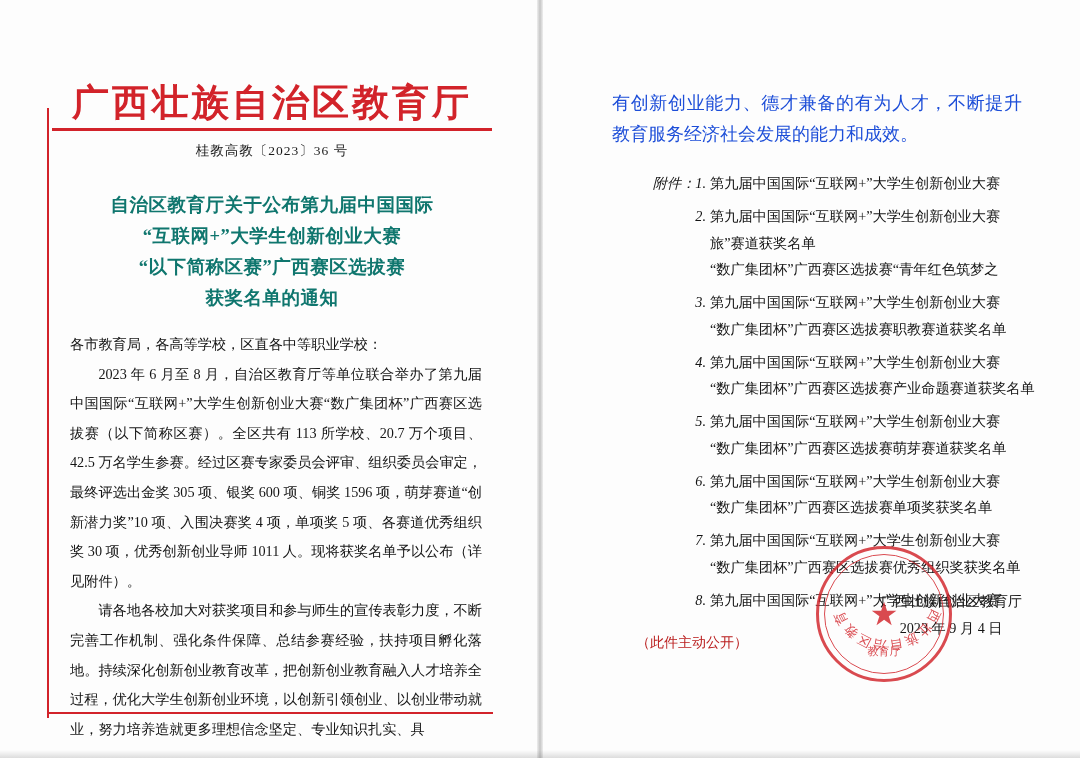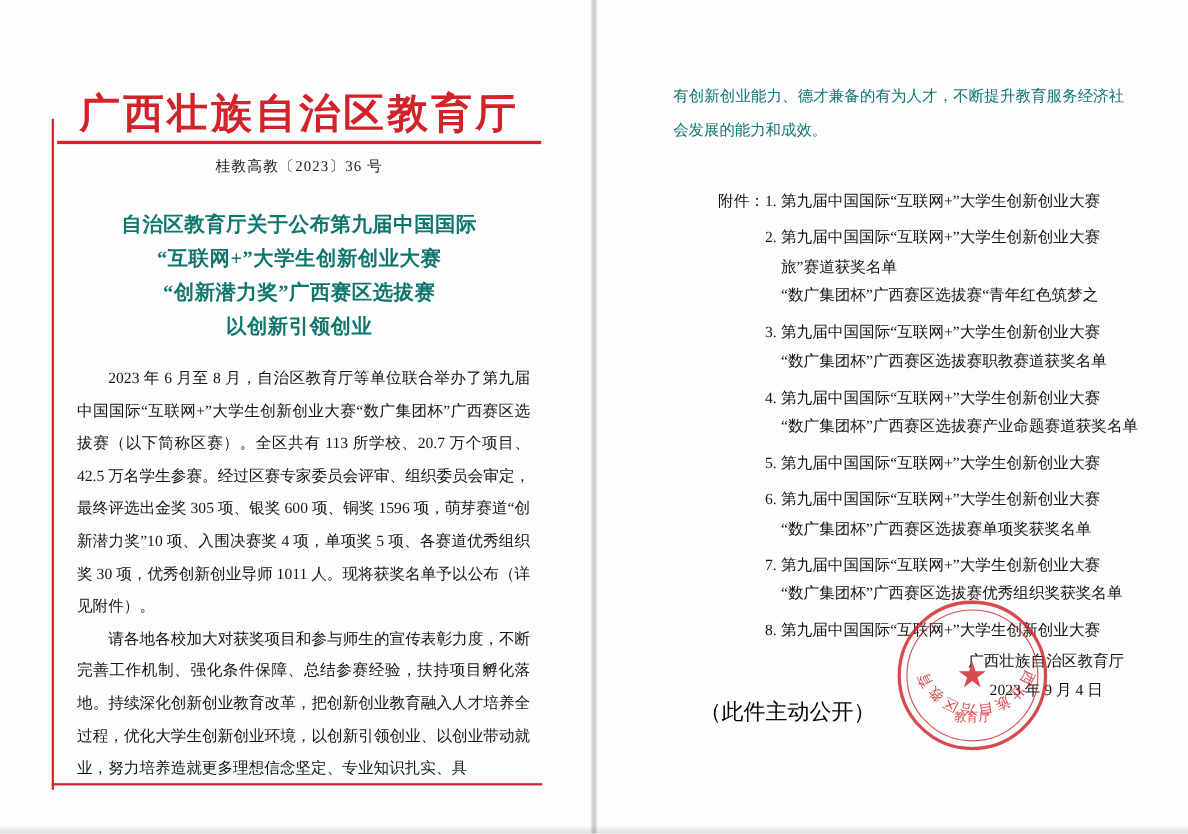--- a/index.html
+++ b/index.html
@@ -86,64 +86,65 @@
     font-size: 14.2px;
     line-height: 29.6px;
     color: #141414;
     text-align: justify;
     text-justify: inter-ideograph;
   }
   .body-left p { margin: 0; }
   .body-left p.indent { text-indent: 2em; }
   .right-top {
     position: absolute;
-    left: 612px; top: 73px; width: 410px;
-    font-size: 14px;
+    left: 612px; top: 88px; width: 410px;
+    font-size: 18px;
     line-height: 31px;
-    color: #0f766e;
+    color: #1d4ed8;
     text-align: justify;
     text-justify: inter-ideograph;
   }
   .attach-list {
     position: absolute;
     left: 636px; top: 170px; width: 392px;
     font-size: 14.2px;
     line-height: 26.5px;
     color: #141414;
   }
   .attach-item {
     display: flex;
     margin-bottom: 6.5px;
   }
   .attach-item .num {
     width: 74px;
     flex: 0 0 74px;
     text-align: right;
     padding-right: 4px;
     white-space: nowrap;
+    font-style: italic;
   }
   .attach-item:not(:first-child) .num { padding-left: 0; }
   .attach-item .txt { flex: 1 1 auto; }
   .attach-item .txt div { white-space: nowrap; }
   .attach-item .txt div.l2 { text-indent: 0; }
 
   .signature {
     position: absolute;
     right: 58px; top: 588px;
     text-align: center;
     font-size: 14.2px;
     line-height: 27px;
     color: #141414;
     z-index: 3;
   }
   .public-note {
     position: absolute;
     left: 636px; top: 634px;
-    font-size: 20px;
-    color: #000000;
+    font-size: 14px;
+    color: #b91c1c;
     z-index: 3;
   }
 
   
   .seal {
     position: absolute;
     left: 816px; top: 546px;
     width: 136px; height: 136px;
     border: 3.2px solid #d2232a;
     border-radius: 50%;
@@ -193,25 +194,26 @@
   <div class="red-vline"></div>
   <div class="red-vline2"></div>
 
   <div class="masthead">广西壮族自治区教育厅</div>
   <div class="masthead-rule"></div>
   <div class="doc-number">桂教高教〔2023〕36 号</div>
 
   <div class="doc-title">
     <div>自治区教育厅关于公布第九届中国国际</div>
     <div>“互联网+”大学生创新创业大赛</div>
-    <div>“创新潜力奖”广西赛区选拔赛</div>
-    <div>以创新引领创业</div>
+    <div>“以下简称区赛”广西赛区选拔赛</div>
+    <div>获奖名单的通知</div>
   </div>
 
   <div class="body-left">
+    <p>各市教育局，各高等学校，区直各中等职业学校：</p>
     <p class="indent">2023 年 6 月至 8 月，自治区教育厅等单位联合举办了第九届中国国际“互联网+”大学生创新创业大赛“数广集团杯”广西赛区选拔赛（以下简称区赛）。全区共有 113 所学校、20.7 万个项目、42.5 万名学生参赛。经过区赛专家委员会评审、组织委员会审定，最终评选出金奖 305 项、银奖 600 项、铜奖 1596 项，萌芽赛道“创新潜力奖”10 项、入围决赛奖 4 项，单项奖 5 项、各赛道优秀组织奖 30 项，优秀创新创业导师 1011 人。现将获奖名单予以公布（详见附件）。</p>
     <p class="indent">请各地各校加大对获奖项目和参与师生的宣传表彰力度，不断完善工作机制、强化条件保障、总结参赛经验，扶持项目孵化落地。持续深化创新创业教育改革，把创新创业教育融入人才培养全过程，优化大学生创新创业环境，以创新引领创业、以创业带动就业，努力培养造就更多理想信念坚定、专业知识扎实、具</p>
   </div>
 
   <div class="right-top">
     <p style="margin:0">有创新创业能力、德才兼备的有为人才，不断提升教育服务经济社会发展的能力和成效。</p>
   </div>
 
   <div class="attach-list">
 
@@ -246,20 +248,21 @@
       <div class="txt">
         <div>第九届中国国际“互联网+”大学生创新创业大赛</div>
         <div class="l2">“数广集团杯”广西赛区选拔赛产业命题赛道获奖名单</div>
       </div>
     </div>
 
     <div class="attach-item">
       <div class="num">5.</div>
       <div class="txt">
         <div>第九届中国国际“互联网+”大学生创新创业大赛</div>
+        <div class="l2">“数广集团杯”广西赛区选拔赛萌芽赛道获奖名单</div>
       </div>
     </div>
 
     <div class="attach-item">
       <div class="num">6.</div>
       <div class="txt">
         <div>第九届中国国际“互联网+”大学生创新创业大赛</div>
         <div class="l2">“数广集团杯”广西赛区选拔赛单项奖获奖名单</div>
       </div>
     </div>

